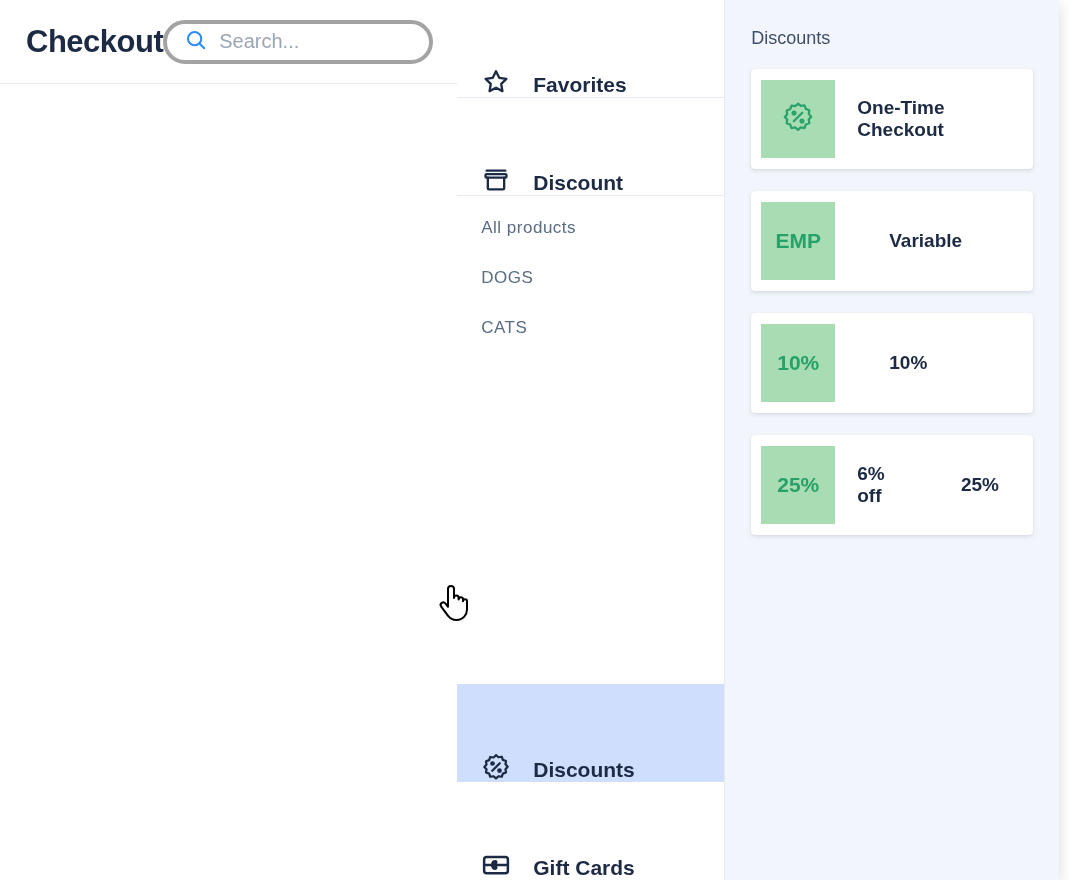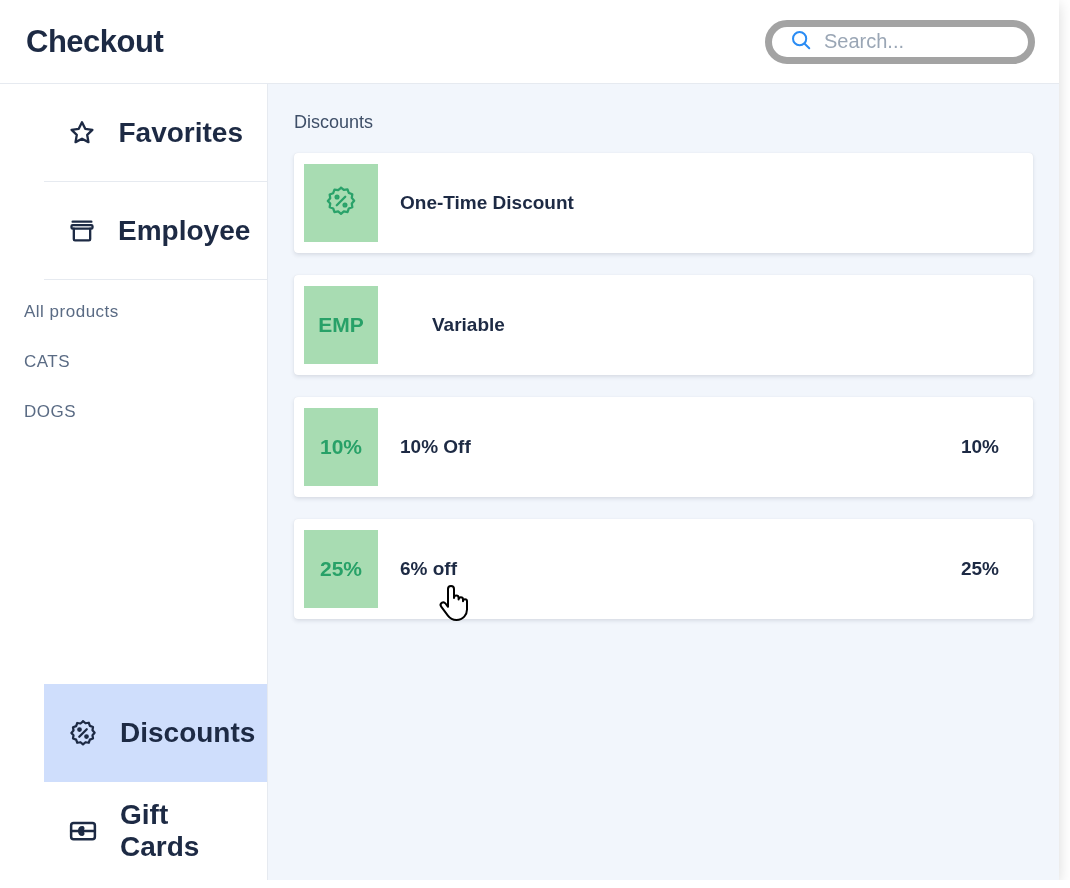--- a/index.html
+++ b/index.html
@@ -9,42 +9,42 @@
     color: #1f2a44;
   }
   .app {
     width: 1059px;
     height: 880px;
     margin: 0;
     background: #fff;
     box-shadow: 0 4px 14px rgba(0,0,0,0.15);
     position: relative;
     display: flex;
-    flex-direction: column;
+    flex-direction: row;
     overflow: hidden;
   }
   
   .header {
     height: 84px;
     display: flex;
     align-items: center;
     justify-content: space-between;
     padding: 0 24px 0 26px;
     border-bottom: 1px solid #e6eaf0;
   }
   .app-title {
     font-size: 31px;
     font-weight: 800;
     letter-spacing: -0.5px;
     color: #1d2a44;
   }
   .search-wrap {
     width: 270px;
     height: 44px;
-    border: 7px solid #a3a3a3;
+    border: 4px solid #a3a3a3;
     border-radius: 26px;
     display: flex;
     align-items: center;
     padding: 0 18px;
     gap: 12px;
   }
   .search-icon { flex: 0 0 20px; }
   .search-input {
     border: none;
     outline: none;
@@ -64,29 +64,28 @@
   .sidebar {
     width: 268px;
     border-right: 1px solid #e6eaf0;
     display: flex;
     flex-direction: column;
     background: #fff;
   }
   .nav-item {
     height: 98px;
     display: flex;
-    align-items: center;
+    align-items: flex-end;
     gap: 22px;
     padding: 0 24px;
     border-bottom: 1px solid #e6eaf0;
     cursor: pointer;
-    font-size: 28px;
+    font-size: 21px;
     font-weight: 700;
     color: #1d2a44;
-    margin-left: 44px;
   }
   .nav-item.selected {
     background: #cfdefc;
   }
   .nav-icon { width: 30px; height: 30px; display:flex; align-items:center; justify-content:center; }
   .sub-items {
     padding: 22px 24px 8px 24px;
     display: flex;
     flex-direction: column;
     gap: 30px;
@@ -184,27 +183,27 @@
       </div>
 
       <div class="nav-item">
         <span class="nav-icon">
           <svg width="28" height="28" viewBox="0 0 24 24" fill="none" stroke="#1d2a44" stroke-width="2" stroke-linejoin="round" stroke-linecap="round">
             <line x1="4" y1="4" x2="20" y2="4"></line>
             <rect x="3" y="7" width="18" height="3" rx="1"></rect>
             <path d="M5 10v9a1 1 0 0 0 1 1h12a1 1 0 0 0 1-1v-9"></path>
           </svg>
         </span>
-        <span>Employee</span>
+        <span>Discount</span>
       </div>
 
       <div class="sub-items">
         <div class="sub-item">All products</div>
+        <div class="sub-item">DOGS</div>
         <div class="sub-item">CATS</div>
-        <div class="sub-item">DOGS</div>
       </div>
 
       <div class="spacer"></div>
 
       <div class="nav-item selected" style="border-bottom:none;">
         <span class="nav-icon">
           <svg width="30" height="30" viewBox="0 0 24 24" fill="none" stroke="#1d2a44" stroke-width="1.8" stroke-linejoin="round" stroke-linecap="round">
             <path d="M12 2.5l2 1.7 2.6-.4.9 2.5 2.5.9-.4 2.6 1.7 2-1.7 2 .4 2.6-2.5.9-.9 2.5-2.6-.4-2 1.7-2-1.7-2.6.4-.9-2.5-2.5-.9.4-2.6L2.7 12l1.7-2-.4-2.6 2.5-.9.9-2.5 2.6.4 2-1.7z"></path>
             <circle cx="9.2" cy="9.2" r="1"></circle>
             <circle cx="14.8" cy="14.8" r="1"></circle>
@@ -237,36 +236,35 @@
           <div class="badge">
             <span>
               <svg width="34" height="34" viewBox="0 0 24 24" fill="none" stroke="#2aa26a" stroke-width="1.6" stroke-linejoin="round" stroke-linecap="round">
                 <path d="M12 2.5l2 1.7 2.6-.4.9 2.5 2.5.9-.4 2.6 1.7 2-1.7 2 .4 2.6-2.5.9-.9 2.5-2.6-.4-2 1.7-2-1.7-2.6.4-.9-2.5-2.5-.9.4-2.6L2.7 12l1.7-2-.4-2.6 2.5-.9.9-2.5 2.6.4 2-1.7z"></path>
                 <circle cx="9.2" cy="9.2" r="1"></circle>
                 <circle cx="14.8" cy="14.8" r="1"></circle>
                 <line x1="15" y1="9" x2="9" y2="15"></line>
               </svg>
             </span>
           </div>
-          <div class="card-name">One-Time Discount</div>
+          <div class="card-name">One-Time Checkout</div>
           <div class="card-value"></div>
         </div>
 
         <div class="card">
           <div class="badge">
             <span>EMP</span>
           </div>
           <div class="card-value">Variable</div>
         </div>
 
         <div class="card">
           <div class="badge">
             <span>10%</span>
           </div>
-          <div class="card-name">10% Off</div>
           <div class="card-value">10%</div>
         </div>
 
         <div class="card">
           <div class="badge">
             <span>25%</span>
           </div>
           <div class="card-name">6% off</div>
           <div class="card-value">25%</div>
         </div>

